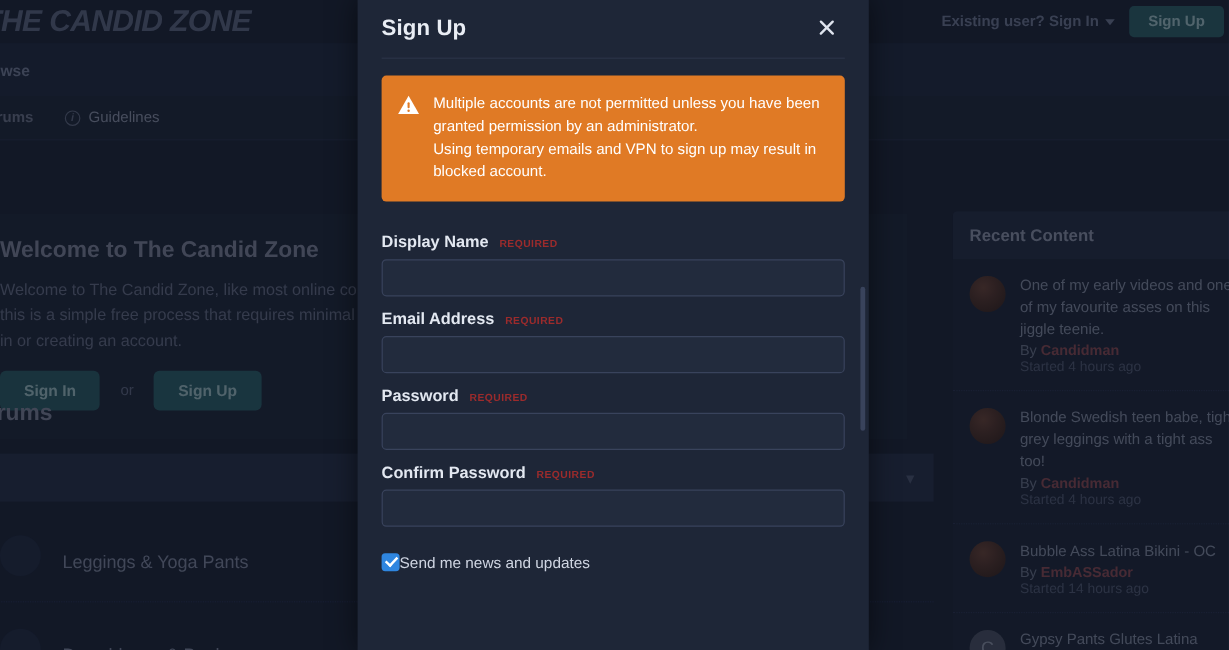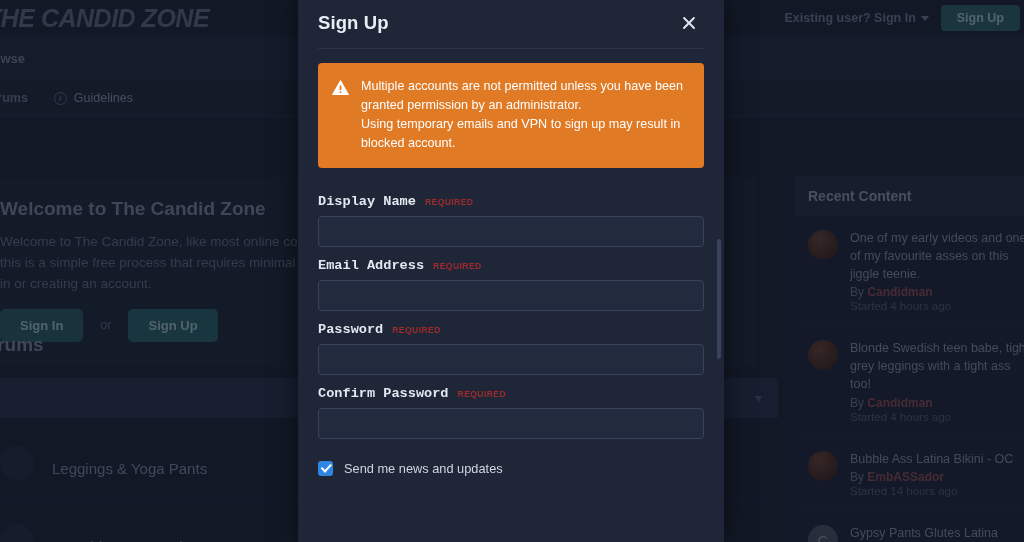--- a/index.html
+++ b/index.html
@@ -177,31 +177,31 @@
     background: #e07a25; border-radius: 4px; padding: 14px 14px 14px 13px;
     display: flex; gap: 11px; margin-bottom: 26px;
   }
   .alert-icon { flex: 0 0 auto; margin-top: 1px; }
   .alert-text { font-size: 12.6px; color: #ffffff; line-height: 1.52; }
 
   .field { margin-bottom: 11px; }
   .field-label {
     display: flex; align-items: baseline; gap: 9px; margin-bottom: 7px;
   }
-  .field-label .lbl { font-size: 13.6px; font-weight: bold; color: #e3e8f1; font-family: Liberation Mono, monospace; }
+  .field-label .lbl { font-size: 13.6px; font-weight: bold; color: #e3e8f1; }
   .req { font-size: 8.6px; font-weight: bold; color: #9c2b2c; letter-spacing: 0.4px; }
   .field input {
     width: 100%; height: 31px; background: #222b3d;
     border: 1px solid #39435c; border-radius: 4px;
     color: #dfe4ee; font-size: 13px; padding: 0 9px;
     font-family: "Liberation Sans", sans-serif; outline: none;
   }
 
   .checks { margin-top: 18px; padding-top: 4px; }
-  .check-row { display: flex; gap: 11px; margin-bottom: 15px; }
+  .check-row { display: flex; margin-bottom: 15px; }
   .cbx {
     width: 15px; height: 15px; border-radius: 3px; flex: 0 0 auto;
     display: flex; align-items: center; justify-content: center; cursor: pointer;
   }
   .cbx.on { background: #2f86e0; }
   .cbx.off { background: #222b3d; border: 1px solid #4a5470; }
   .cbx.on::after {
     content: ""; width: 4px; height: 8px;
     border: solid #fff; border-width: 0 2px 2px 0;
     transform: rotate(43deg) translate(-0.5px, -1px);

